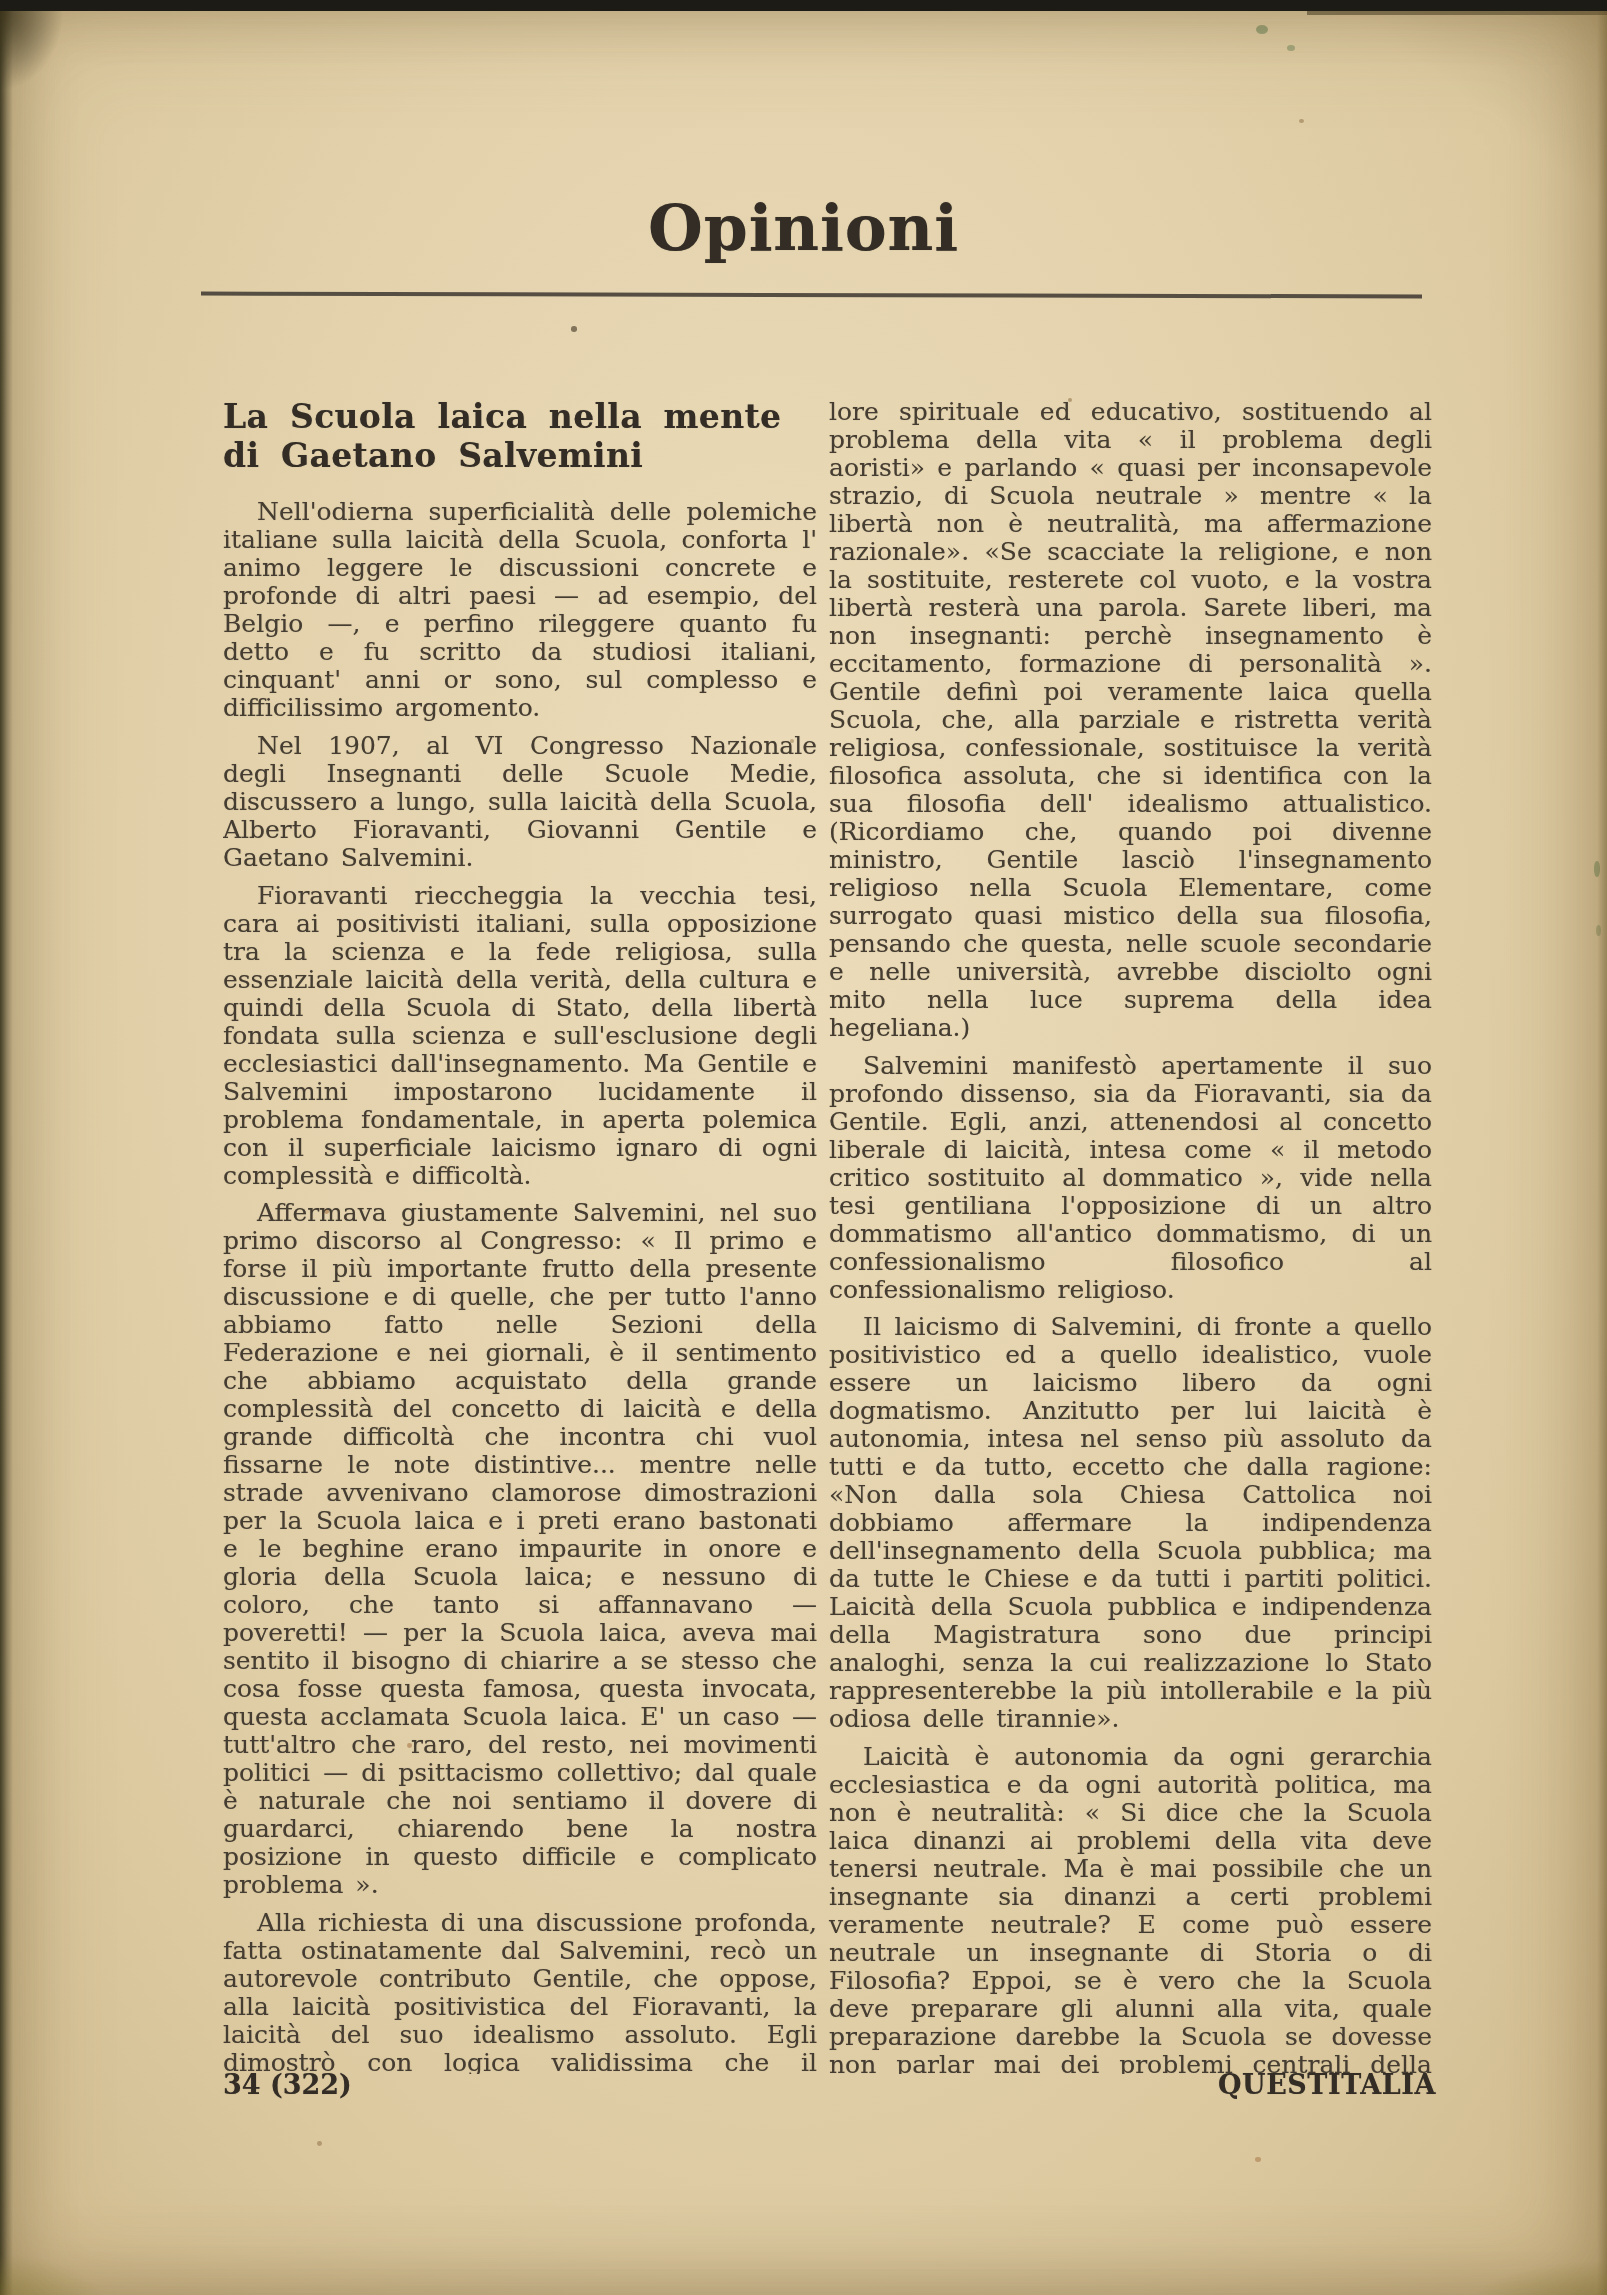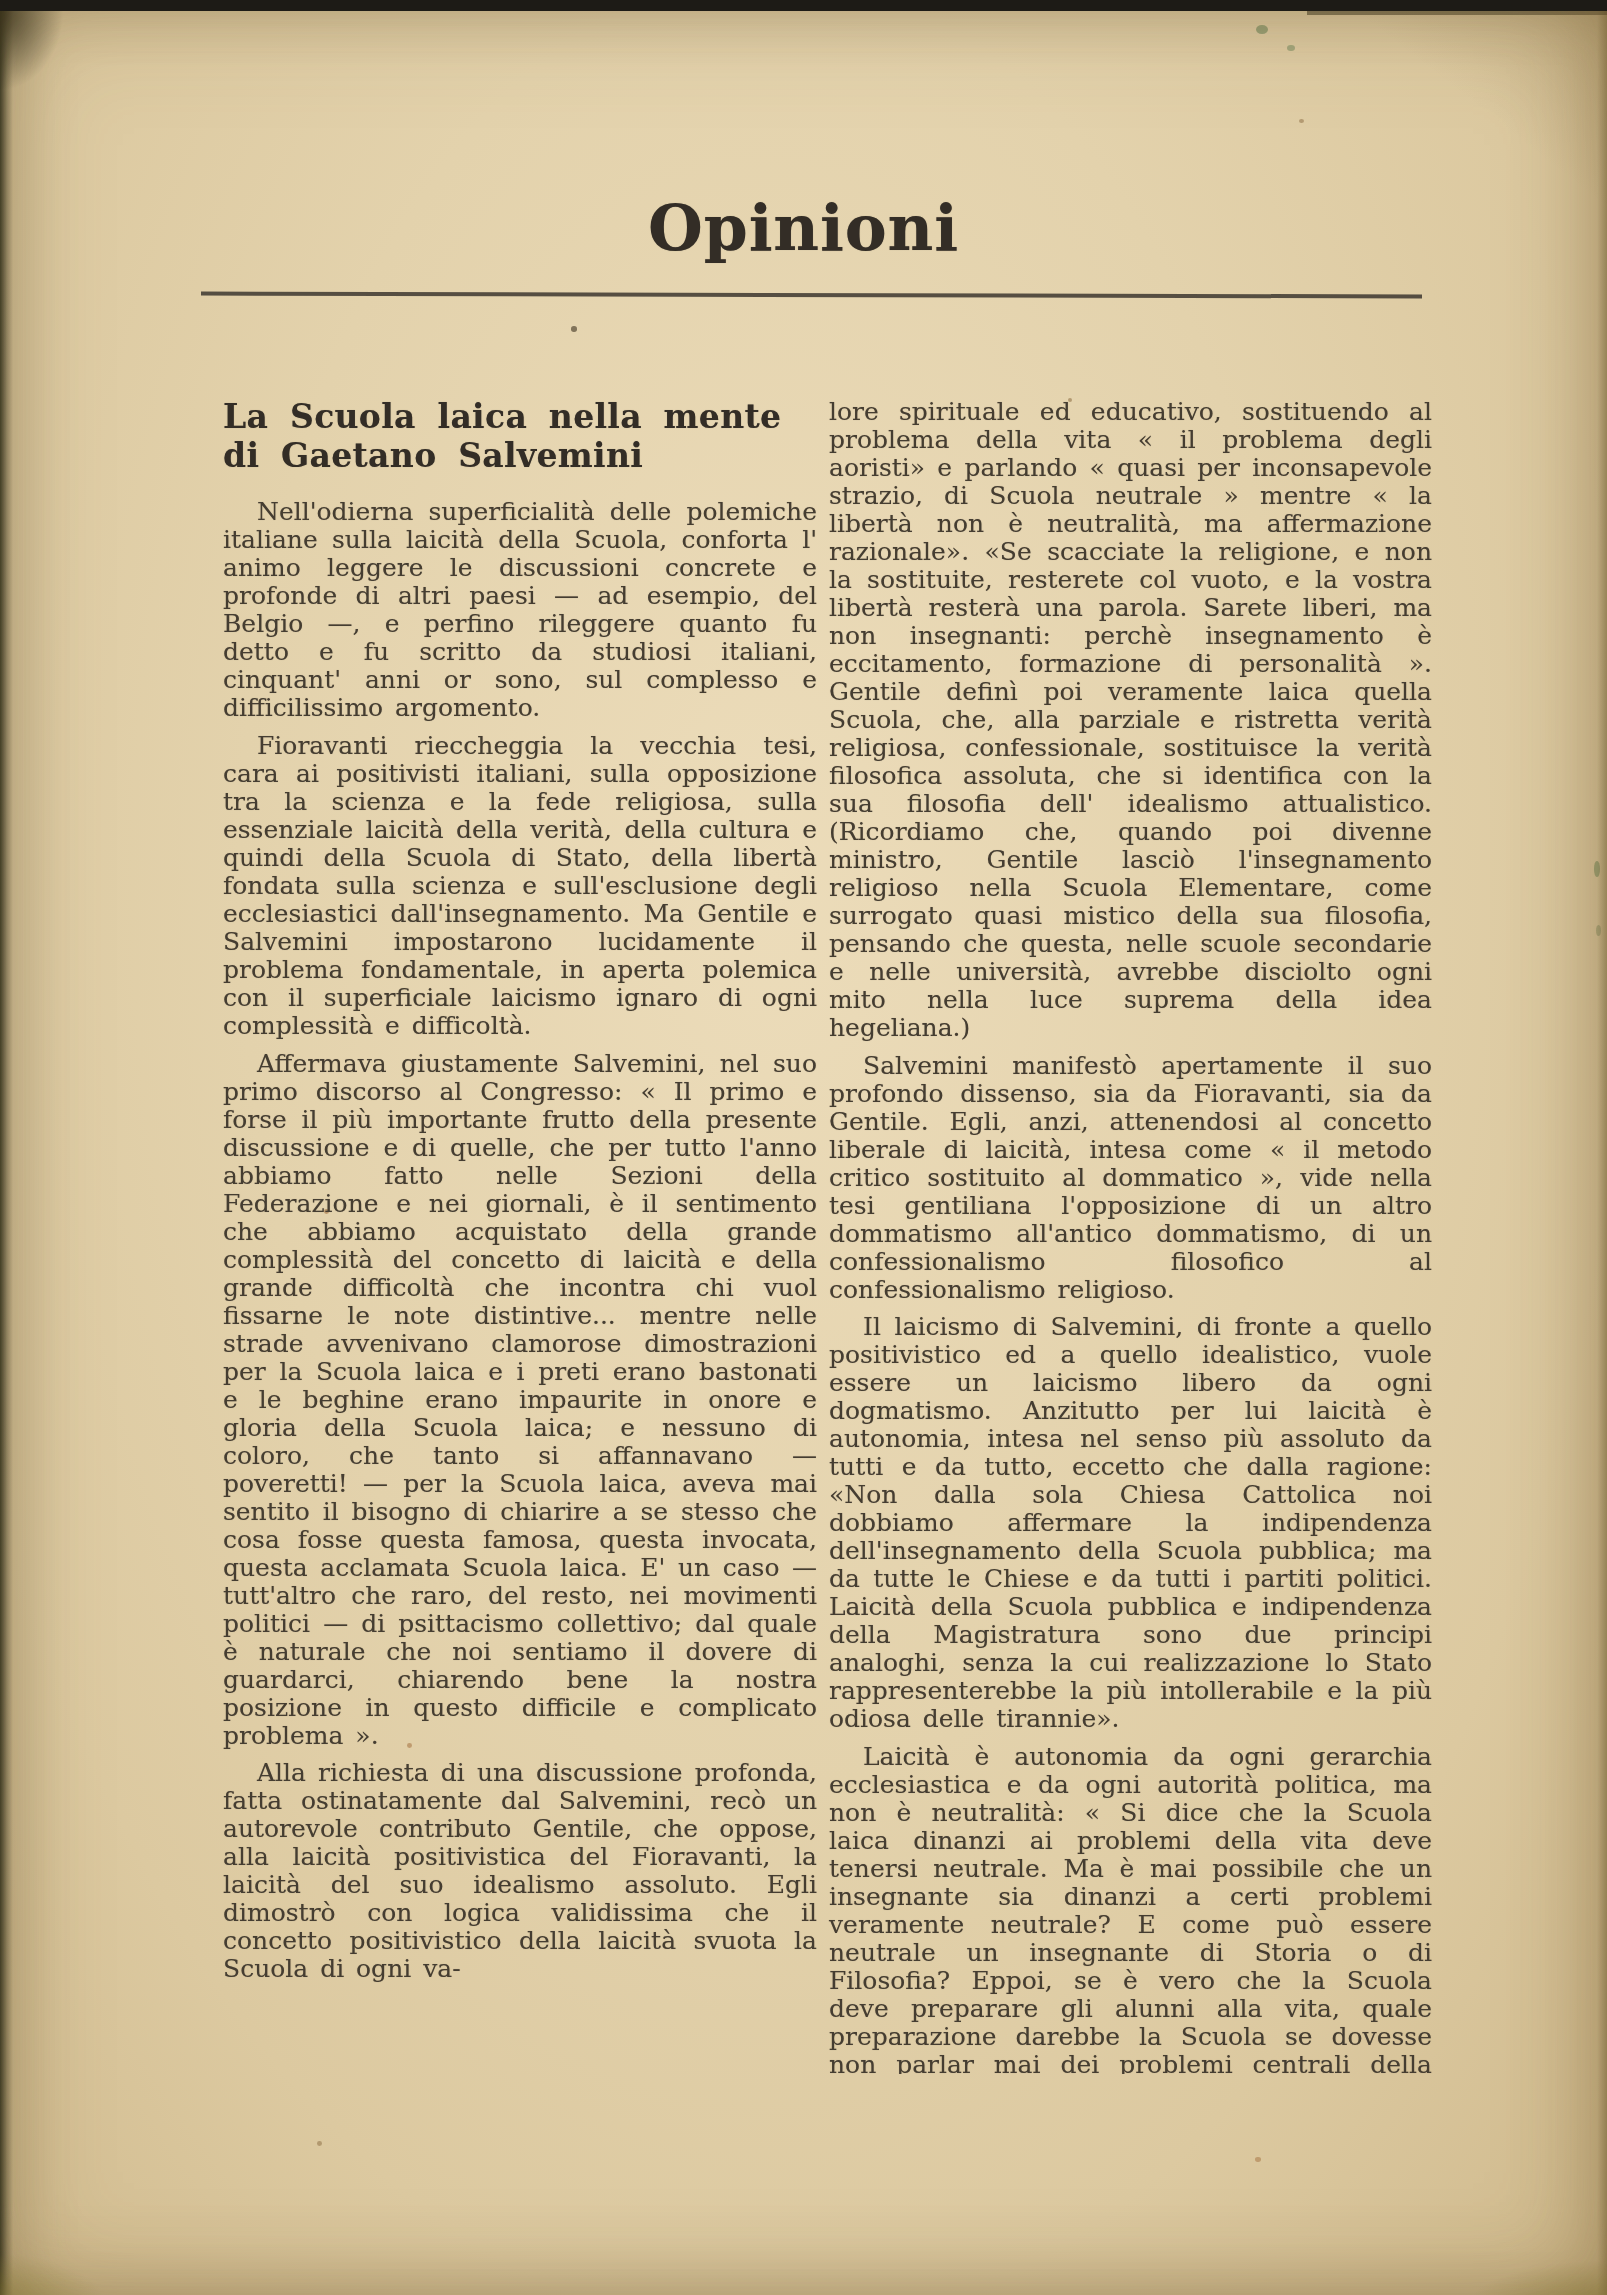--- a/index.html
+++ b/index.html
@@ -102,30 +102,35 @@
   <header class="masthead">
     <h1>Opinioni</h1>
   </header>
   <div class="header-rule"></div>
 
   <main class="columns">
     <section class="col col-left">
       <h2 class="article-title">La Scuola laica nella mente di Gaetano Salvemini</h2>
       <div>
           <p>Nell'odierna superficialità delle polemiche italiane sulla laicità della Scuola, conforta l' animo leggere le discussioni concrete e profonde di altri paesi — ad esempio, del Belgio —, e perfino rileggere quanto fu detto e fu scritto da studiosi italiani, cinquant' anni or sono, sul complesso e difficilissimo argomento.</p>
+          <p>Nel 1907, al VI Congresso Nazionale degli Insegnanti delle Scuole Medie, discussero a lungo, sulla laicità della Scuola, Alberto Fioravanti, Giovanni Gentile e Gaetano Salvemini.</p>
           <p>Fioravanti rieccheggia la vecchia tesi, cara ai positivisti italiani, sulla opposizione tra la scienza e la fede religiosa, sulla essenziale laicità della verità, della cultura e quindi della Scuola di Stato, della libertà fondata sulla scienza e sull'esclusione degli ecclesiastici dall'insegnamento. Ma Gentile e Salvemini impostarono lucidamente il problema fondamentale, in aperta polemica con il superficiale laicismo ignaro di ogni complessità e difficoltà.</p>
           <p>Affermava giustamente Salvemini, nel suo primo discorso al Congresso: « Il primo e forse il più importante frutto della presente discussione e di quelle, che per tutto l'anno abbiamo fatto nelle Sezioni della Federazione e nei giornali, è il sentimento che abbiamo acquistato della grande complessità del concetto di laicità e della grande difficoltà che incontra chi vuol fissarne le note distintive... mentre nelle strade avvenivano clamorose dimostrazioni per la Scuola laica e i preti erano bastonati e le beghine erano impaurite in onore e gloria della Scuola laica; e nessuno di coloro, che tanto si affannavano — poveretti! — per la Scuola laica, aveva mai sentito il bisogno di chiarire a se stesso che cosa fosse questa famosa, questa invocata, questa acclamata Scuola laica. E' un caso — tutt'altro che raro, del resto, nei movimenti politici — di psittacismo collettivo; dal quale è naturale che noi sentiamo il dovere di guardarci, chiarendo bene la nostra posizione in questo difficile e complicato problema ».</p>
           <p>Alla richiesta di una discussione profonda, fatta ostinatamente dal Salvemini, recò un autorevole contributo Gentile, che oppose, alla laicità positivistica del Fioravanti, la laicità del suo idealismo assoluto. Egli dimostrò con logica validissima che il concetto positivistico della laicità svuota la Scuola di ogni va-</p>
         </div>
     </section>
     <section class="col col-right">
       <div>
           <p>lore spirituale ed educativo, sostituendo al problema della vita « il problema degli aoristi» e parlando « quasi per inconsapevole strazio, di Scuola neutrale » mentre « la libertà non è neutralità, ma affermazione razionale». «Se scacciate la religione, e non la sostituite, resterete col vuoto, e la vostra libertà resterà una parola. Sarete liberi, ma non insegnanti: perchè insegnamento è eccitamento, formazione di personalità ». Gentile definì poi veramente laica quella Scuola, che, alla parziale e ristretta verità religiosa, confessionale, sostituisce la verità filosofica assoluta, che si identifica con la sua filosofia dell' idealismo attualistico. (Ricordiamo che, quando poi divenne ministro, Gentile lasciò l'insegnamento religioso nella Scuola Elementare, come surrogato quasi mistico della sua filosofia, pensando che questa, nelle scuole secondarie e nelle università, avrebbe disciolto ogni mito nella luce suprema della idea hegeliana.)</p>
           <p>Salvemini manifestò apertamente il suo profondo dissenso, sia da Fioravanti, sia da Gentile. Egli, anzi, attenendosi al concetto liberale di laicità, intesa come « il metodo critico sostituito al dommatico », vide nella tesi gentiliana l'opposizione di un altro dommatismo all'antico dommatismo, di un confessionalismo filosofico al confessionalismo religioso.</p>
           <p>Il laicismo di Salvemini, di fronte a quello positivistico ed a quello idealistico, vuole essere un laicismo libero da ogni dogmatismo. Anzitutto per lui laicità è autonomia, intesa nel senso più assoluto da tutti e da tutto, eccetto che dalla ragione: «Non dalla sola Chiesa Cattolica noi dobbiamo affermare la indipendenza dell'insegnamento della Scuola pubblica; ma da tutte le Chiese e da tutti i partiti politici. Laicità della Scuola pubblica e indipendenza della Magistratura sono due principi analoghi, senza la cui realizzazione lo Stato rappresenterebbe la più intollerabile e la più odiosa delle tirannie».</p>
           <p>Laicità è autonomia da ogni gerarchia ecclesiastica e da ogni autorità politica, ma non è neutralità: « Si dice che la Scuola laica dinanzi ai problemi della vita deve tenersi neutrale. Ma è mai possibile che un insegnante sia dinanzi a certi problemi veramente neutrale? E come può essere neutrale un insegnante di Storia o di Filosofia? Eppoi, se è vero che la Scuola deve preparare gli alunni alla vita, quale preparazione darebbe la Scuola se dovesse non parlar mai dei problemi centrali della vita?... Se la Scuola confessionale ha torto nel voler imporre ai</p>
         </div>
     </section>
   </main>
 
+  <footer class="page-footer">
+    <span class="page-number">34 (322)</span>
+    <span class="journal">QUESTITALIA</span>
+  </footer>
 
 </div>
 
 
 </body></html>

